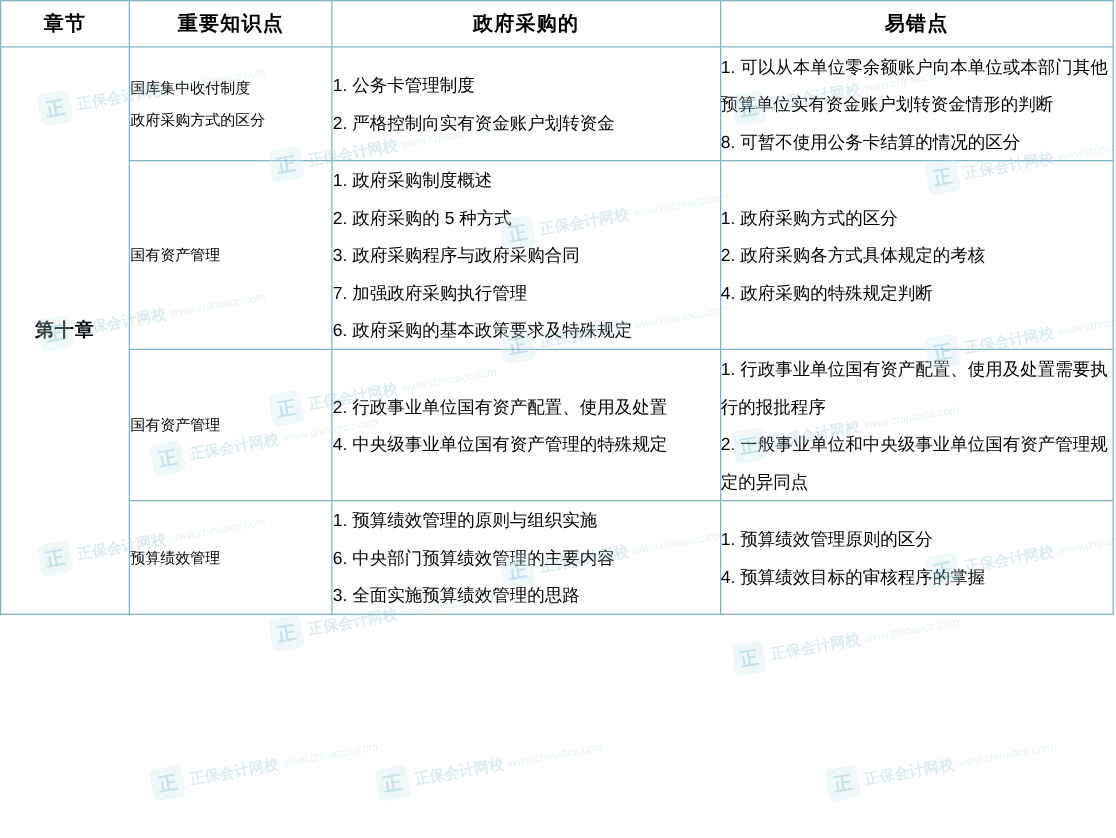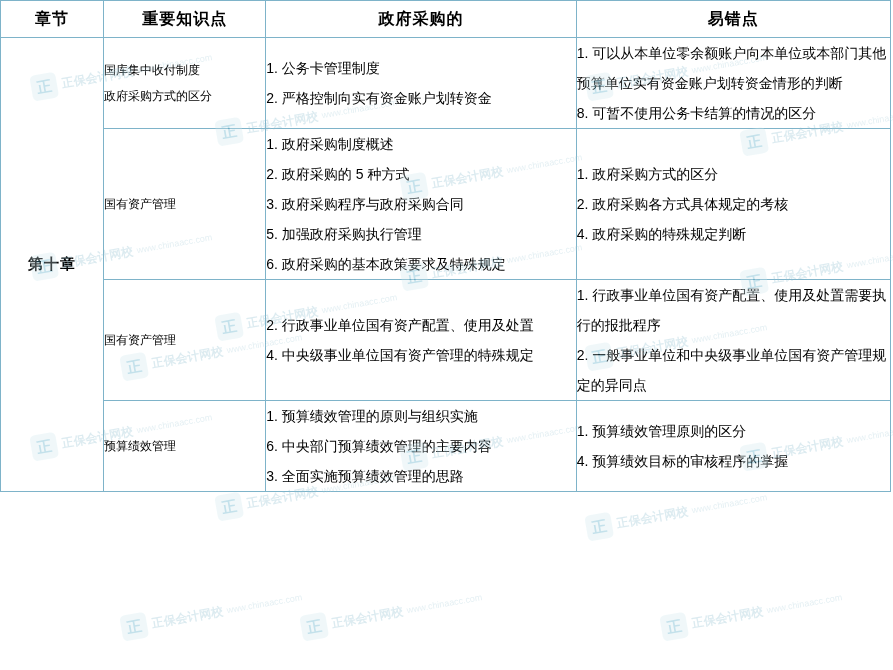--- a/index.html
+++ b/index.html
@@ -147,21 +147,21 @@
         </td>
       </tr>
       <tr>
         <td class="content-cell">
           <div class="line">国有资产管理</div>
         </td>
         <td class="list-cell">
           <div class="line">1. 政府采购制度概述</div>
           <div class="line">2. 政府采购的 5 种方式</div>
           <div class="line">3. 政府采购程序与政府采购合同</div>
-          <div class="line">5. 加强政府采购执行管理</div>
+          <div class="line">7. 加强政府采购执行管理</div>
           <div class="line">6. 政府采购的基本政策要求及特殊规定</div>
         </td>
         <td class="list-cell">
           <div class="line">1. 政府采购方式的区分</div>
           <div class="line">2. 政府采购各方式具体规定的考核</div>
           <div class="line">4. 政府采购的特殊规定判断</div>
         </td>
       </tr>
       <tr>
         <td class="content-cell">

